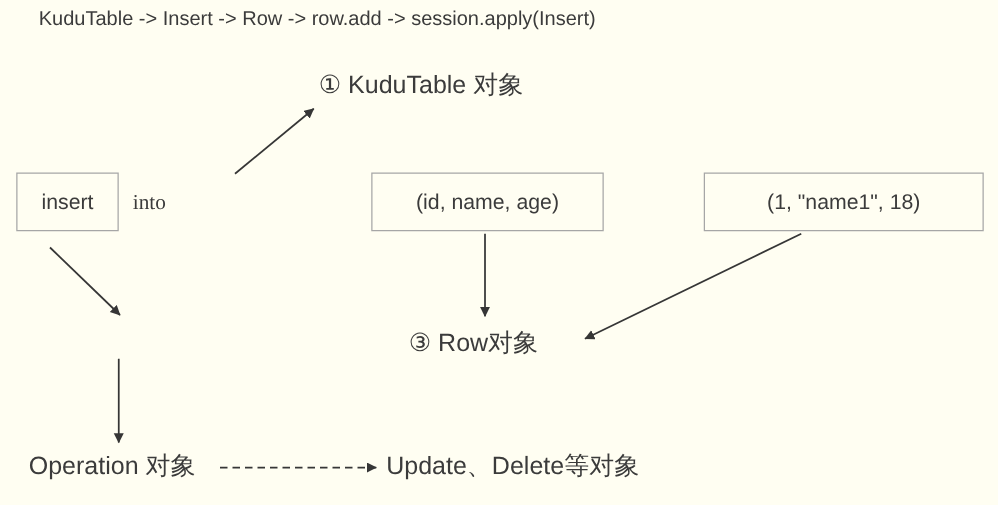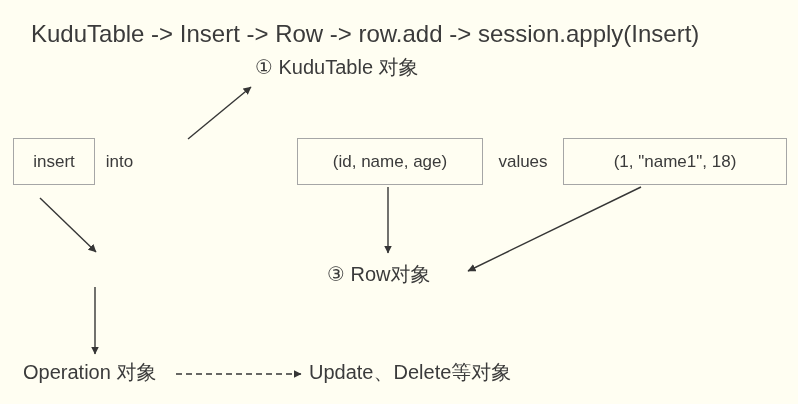--- a/index.html
+++ b/index.html
@@ -15,22 +15,22 @@
     overflow: hidden;
   }
   .canvas {
     position: relative;
     width: 798px;
     height: 404px;
   }
   .title {
     position: absolute;
     left: 31px;
-    top: 20px;
-    font-size: 24px;
+    top: 7px;
+    font-size: 16px;
     white-space: pre;
   }
   .sql-token {
     position: absolute;
     top: 138px;
     height: 47px;
     display: flex;
     align-items: center;
     justify-content: center;
     font-size: 17px;
@@ -88,23 +88,22 @@
     <line class="arrow" x1="641" y1="187" x2="468" y2="271" marker-end="url(#ah)"></line>
     <line class="arrow" x1="95" y1="287" x2="95" y2="354" marker-end="url(#ah)"></line>
     <line class="arrow dashed" x1="176" y1="374" x2="301" y2="374" marker-end="url(#ah)"></line>
   </svg>
 
   <div class="title">KuduTable -&gt; Insert -&gt; Row -&gt; row.add -&gt; session.apply(Insert)</div>
 
   <div class="ann ann-kudutable">① KuduTable 对象</div>
 
   <div class="sql-token boxed" style="left:13px;  width:82px;">insert</div>
-  <div class="sql-token" style="left:95px;  width:49px;">into</div>
+  <div class="sql-token" style="left:95px;  width:49px;font-family:Liberation Serif, serif;">into</div>
   <div class="sql-token boxed" style="left:297px; width:186px;text-align:right;">(id, name, age)</div>
-  <div class="sql-token" style="left:483px; width:80px;">values</div>
   <div class="sql-token boxed" style="left:563px; width:224px;">(1, "name1", 18)</div>
 
   <div class="ann ann-row">③ Row对象</div>
 
   <div class="ann ann-operation">Operation 对象</div>
   <div class="ann ann-update">Update、Delete等对象</div>
 
 </div>
 
 </body></html>

